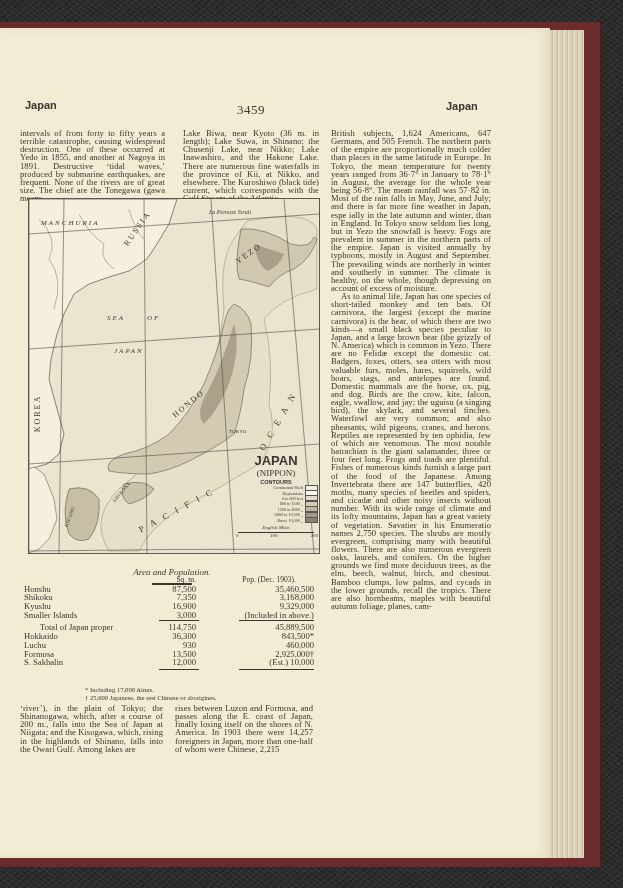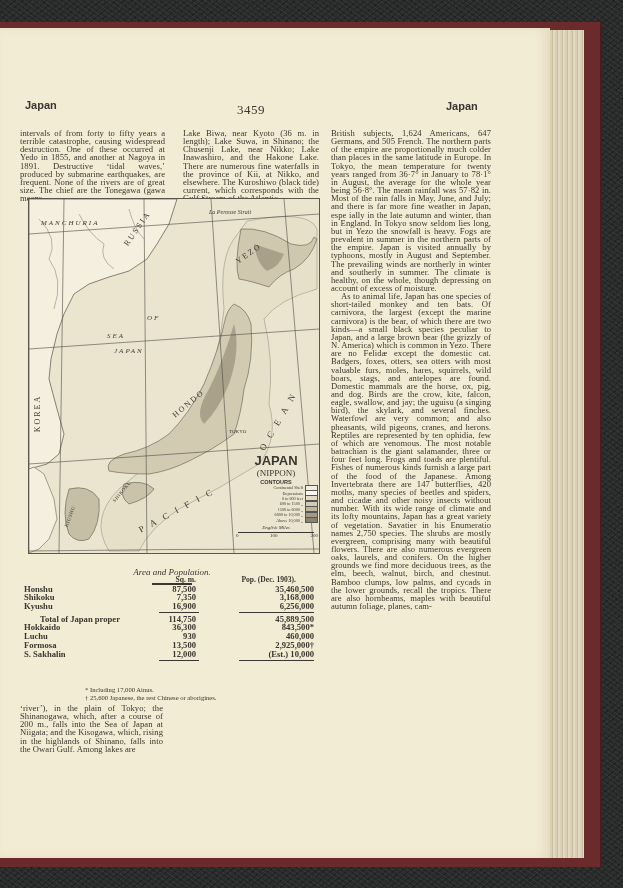--- a/index.html
+++ b/index.html
@@ -49,21 +49,21 @@
   .map-label { position:absolute; font-size:7px; letter-spacing:2px; color:#3e3a35; white-space:nowrap; }
   .legend { position:absolute; left:205px; top:255px; width:84px; text-align:center; }
   .legend-title { font-family:"Liberation Sans","DejaVu Sans",sans-serif; font-weight:bold; font-size:13px; line-height:14px; }
   .legend-sub { font-size:9px; line-height:10px; }
   .legend-contours { font-family:"Liberation Sans","DejaVu Sans",sans-serif; font-weight:bold; font-size:5.5px; margin-top:1px; }
   .legend-row { display:flex; justify-content:flex-end; align-items:center; font-size:4.2px; line-height:5px; height:5.4px; }
   .legend-row span.sw { display:inline-block; width:11px; height:4px; border:0.5px solid #555; margin-left:2px; }
   .legend-scale { font-size:5px; font-style:italic; margin-top:2px; }
 
   .table-title { position:absolute; left:112px; top:539px; font-style:italic; font-size:9px; width:120px; text-align:center; }
-  .tbl { position:absolute; left:24px; top:548px; width:300px; font-size:8.6px;font-weight:bold; }
+  .tbl { position:absolute; left:24px; top:548px; width:300px; font-size:8.6px; }
   .tbl-row { position:relative; height:8.7px; line-height:8.7px; white-space:nowrap; }
   .tbl-name { position:absolute; left:0; }
   .tbl-sq { position:absolute; right:128px; text-align:right; }
   .tbl-pop { position:absolute; right:10px; text-align:right; }
   .tbl-head { font-size:7.6px; }
   .rule { position:absolute; height:1px; background:#3a3530; }
   .footnote { position:absolute; left:85px; font-size:6.6px; }
   .sep { position:absolute; left:152px; top:555px; width:40px; height:2px; background:#3a3530; }
 </style>
 </head>
@@ -121,21 +121,21 @@
         <path d="M115,0 L118,354"></path>
         <path d="M182,0 L205,354"></path>
         <path d="M255,0 L285,354"></path>
       </g>
     </svg>
 
     <span class="map-label" style="left:12px;top:20px;font-style:italic;">MANCHURIA</span>
     <span class="map-label" style="left:88px;top:25px;transform:rotate(-55deg);font-size:8px;">RUSSIA</span>
     <span class="map-label" style="left:180px;top:10px;font-style:italic;letter-spacing:0;font-size:6px;">La Perouse Strait</span>
     <span class="map-label" style="left:205px;top:50px;transform:rotate(-35deg);font-size:8px;">YEZO</span>
-    <span class="map-label" style="left:78px;top:115px;font-style:italic;margin-top:18px;">SEA</span>
+    <span class="map-label" style="left:78px;top:115px;font-style:italic;">SEA</span>
     <span class="map-label" style="left:118px;top:115px;font-style:italic;">OF</span>
     <span class="map-label" style="left:85px;top:148px;font-style:italic;">JAPAN</span>
     <span class="map-label" style="left:-10px;top:210px;transform:rotate(-90deg);font-size:8px;">KOREA</span>
     <span class="map-label" style="left:140px;top:200px;transform:rotate(-40deg);font-size:8px;">HONDO</span>
     <span class="map-label" style="left:200px;top:230px;letter-spacing:0;font-size:5px;">TOKYO</span>
     <span class="map-label" style="left:80px;top:290px;transform:rotate(-50deg);font-size:5px;letter-spacing:0.5px;">SHIKOKU</span>
     <span class="map-label" style="left:30px;top:315px;transform:rotate(-70deg);font-size:5px;letter-spacing:0.5px;">KIUSHU</span>
     <span class="map-label" style="left:105px;top:305px;transform:rotate(-28deg);font-size:9px;letter-spacing:8px;">PACIFIC</span>
     <span class="map-label" style="left:215px;top:215px;transform:rotate(-60deg);font-size:9px;letter-spacing:8px;">OCEAN</span>
 
@@ -194,21 +194,26 @@
         <span class="tbl-pop">35,460,500</span>
       </div>
     <div class="tbl-row">
         <span class="tbl-name">Shikoku</span>
         <span class="tbl-sq">7,350</span>
         <span class="tbl-pop">3,168,000</span>
       </div>
     <div class="tbl-row">
         <span class="tbl-name">Kyushu</span>
         <span class="tbl-sq">16,900</span>
-        <span class="tbl-pop">6,256,000</span>
+        <span class="tbl-pop">9,329,000</span>
+      </div>
+    <div class="tbl-row">
+        <span class="tbl-name">Smaller Islands</span>
+        <span class="tbl-sq">3,000</span>
+        <span class="tbl-pop">(Included in above.)</span>
       </div>
     <div class="tbl-row" style="height:4px;">
       <div class="rule" style="left:135px;width:40px;top:1px;"></div>
       <div class="rule" style="left:215px;width:75px;top:1px;"></div>
     </div>
     <div class="tbl-row">
         <span class="tbl-name" style="left:16px;">Total of Japan proper</span>
         <span class="tbl-sq">114,750</span>
         <span class="tbl-pop">45,889,500</span>
       </div>
@@ -236,13 +241,16 @@
       <div class="rule" style="left:135px;width:40px;top:2px;"></div>
       <div class="rule" style="left:215px;width:75px;top:2px;"></div>
     </div>
   </div>
   <div class="footnote" style="top:658px;">* Including 17,000 Ainus.</div>
   <div class="footnote" style="top:666px;">† 25,600 Japanese, the rest Chinese or aborigines.</div>
 
   <div class="col col-left-bot" style="top:676px;">
     <p>‘river’), in the plain of Tokyo; the Shinanogawa, which, after a course of 200 m., falls into the Sea of Japan at Niigata; and the Kisogawa, which, rising in the highlands of Shinano, falls into the Owari Gulf. Among lakes are</p>
   </div>
+  <div class="col col-mid-bot" style="top:676px;">
+    <p>rises between Luzon and Formosa, and passes along the E. coast of Japan, finally losing itself on the shores of N. America. In 1903 there were 14,257 foreigners in Japan, more than one-half of whom were Chinese, 2,215</p>
+  </div>
 </div>
 
 </body></html>

